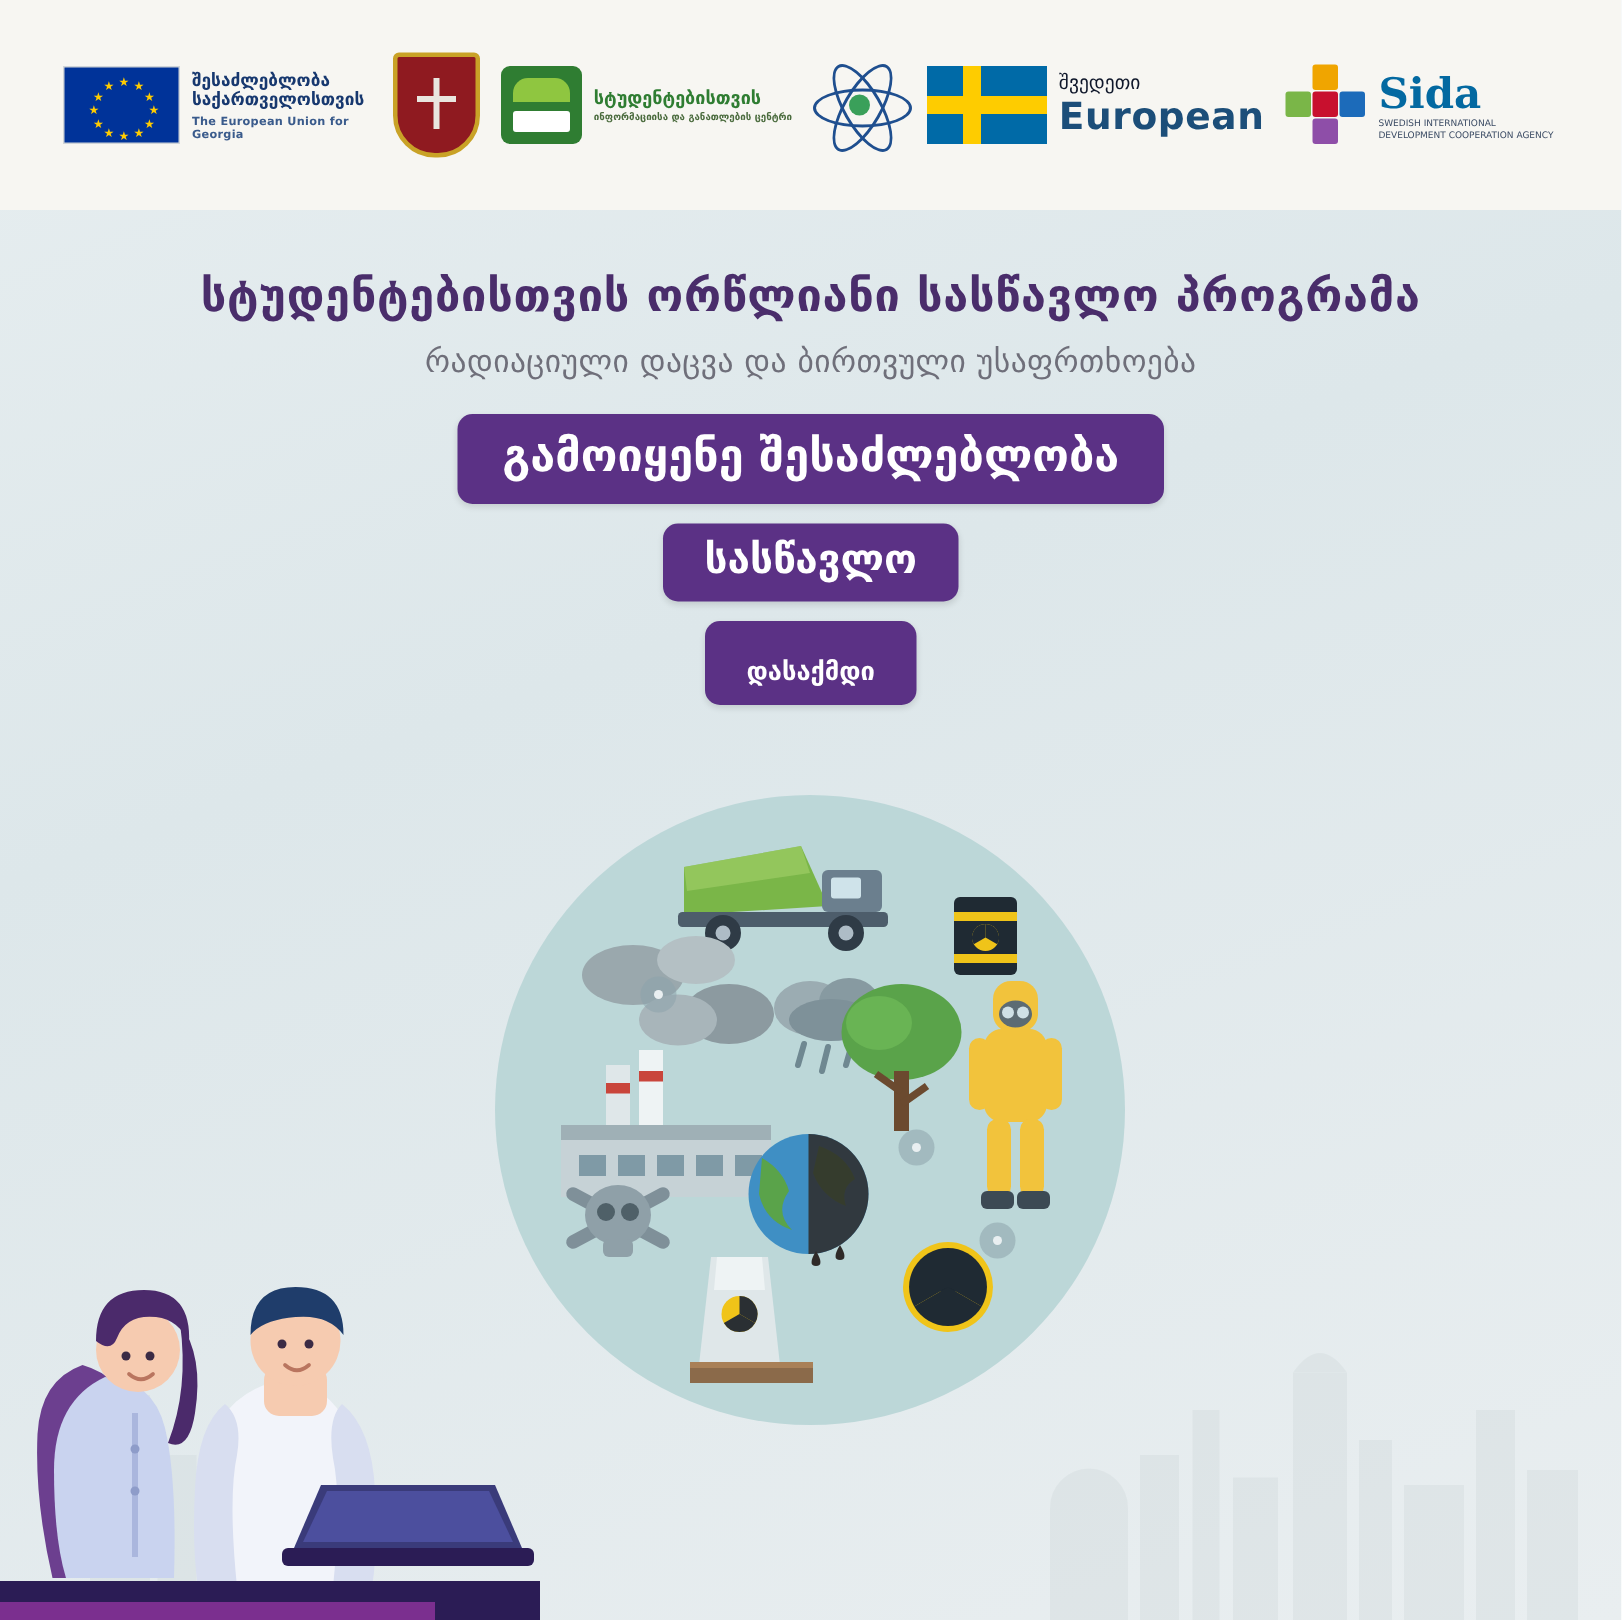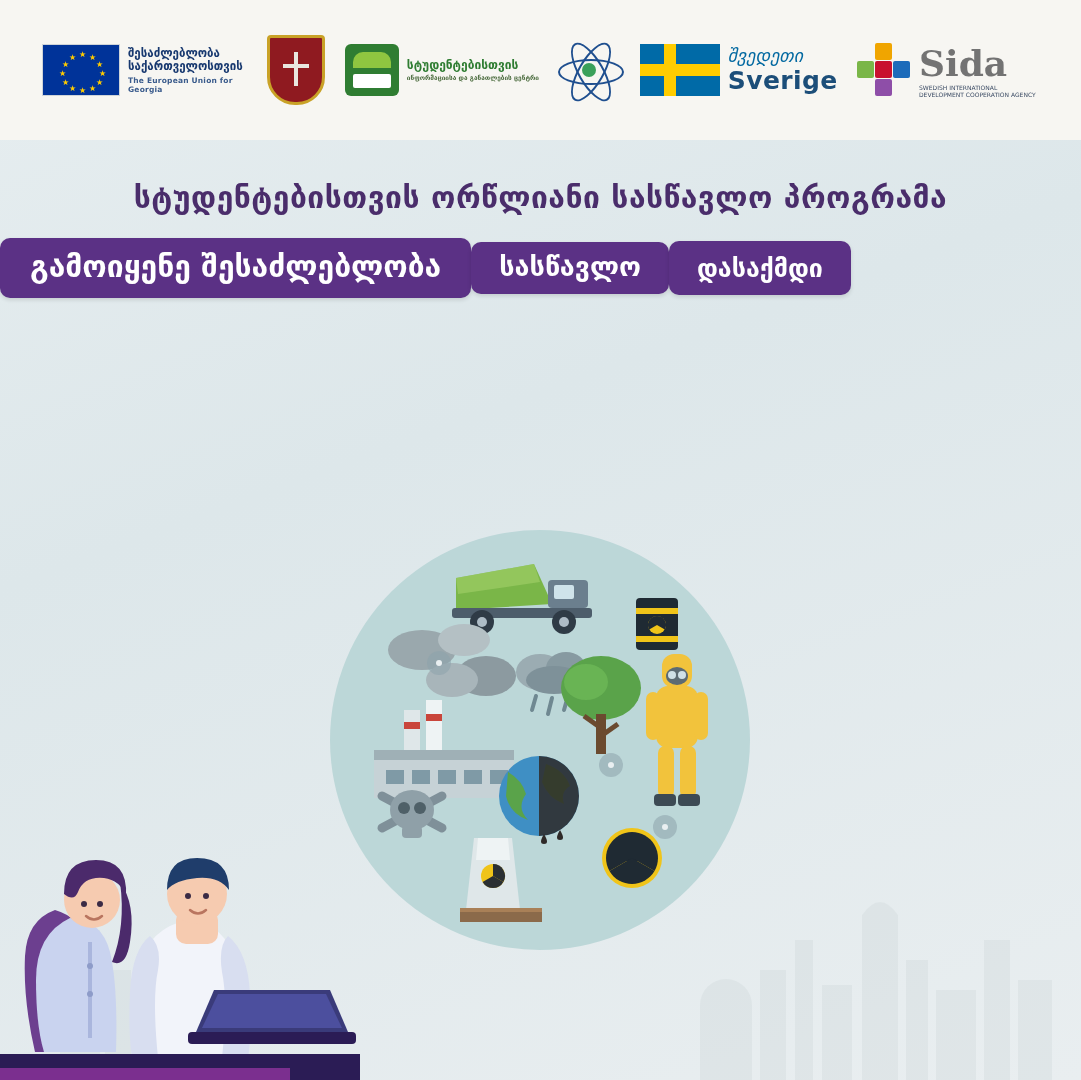--- a/index.html
+++ b/index.html
@@ -167,30 +167,30 @@
     width: 12px; height: 52px;
     background: #fecc00;
   }
   .se-flag:after {
     content: "";
     position: absolute;
     left: 0; top: 20px;
     width: 80px; height: 12px;
     background: #fecc00;
   }
-  .se-text-sm { font-size: 18px; color: #0369a1; font-style: italic; }
+  .se-text-sm { font-size: 13px; color: #0f172a; }
   .se-text-lg { font-size: 25px; color: #1c4e79; font-weight: bold; letter-spacing: .4px; }
 
   
   .sida-mark {
     width: 54px; height: 54px;
     position: relative;
   }
   .sida-sq { position: absolute; width: 17px; height: 17px; border-radius: 2px; }
-  .sida-text { font-size: 36px; color: #737373; font-weight: bold; font-family: "DejaVu Serif", "Liberation Serif", serif; }
+  .sida-text { font-size: 28px; color: #0369a1; font-weight: bold; font-family: "DejaVu Serif", "Liberation Serif", serif; }
   .sida-sub { font-size: 6px; color: #3a4a63; line-height: 7.5px; max-width: 120px; }
 
   
   .skyline {
     position: absolute;
     right: 0; bottom: 0;
     width: 1081px; height: 260px;
     opacity: .35;
   }
 
@@ -212,34 +212,35 @@
   .title-sub {
     font-size: 21px;
     color: #6f6f7a;
     margin-top: 8px;
     line-height: 30px;
     letter-spacing: .3px;
   }
   .pill-group {
     margin-top: 20px;
     display: flex;
-    flex-direction: row;
+    flex-direction: column;
     align-items: center;
+    gap: 13px;
   }
   .pill {
     background: #5b3185;
     color: #ffffff;
     border-radius: 10px;
     font-weight: bold;
     box-shadow: 0 2px 4px rgba(0,0,0,.12);
     display: inline-block;
   }
   .pill-1 { font-size: 30px; padding: 11px 30px 14px; }
   .pill-2 { font-size: 27px; padding: 9px 28px 12px; }
-  .pill-3 { font-size: 25px; padding: 13px 28px 12px; }
+  .pill-3 { font-size: 17px; padding: 24px 28px 12px; }
 
   
   .circle-scene {
     position: absolute;
     left: 330px; top: 530px;
     width: 420px; height: 420px;
     border-radius: 50%;
     background: #bcd7d8;
     z-index: 2;
   }
@@ -333,21 +334,21 @@
         <div class="ring r2"></div>
         <div class="ring r3"></div>
         <div class="core"></div>
       </div>
     </div>
 
     <div class="logo">
       <div class="se-flag"></div>
       <div>
         <div class="se-text-sm">შვედეთი</div>
-        <div class="se-text-lg">Sverige</div>
+        <div class="se-text-lg">European</div>
       </div>
     </div>
 
     <div class="logo">
       <div class="sida-mark">
         <div class="sida-sq" style="left:18px;top:0;background:#f0a500;"></div>
         <div class="sida-sq" style="left:0;top:18px;background:#7ab648;"></div>
         <div class="sida-sq" style="left:18px;top:18px;background:#c8102e;"></div>
         <div class="sida-sq" style="left:36px;top:18px;background:#1c6bba;"></div>
         <div class="sida-sq" style="left:18px;top:36px;background:#8e4ea8;"></div>
@@ -355,20 +356,21 @@
       <div>
         <div class="sida-text">Sida</div>
         <div class="sida-sub">SWEDISH INTERNATIONAL DEVELOPMENT COOPERATION AGENCY</div>
       </div>
     </div>
 
   </div>
 
   <div class="headline">
     <div class="title-main">სტუდენტებისთვის ორწლიანი სასწავლო პროგრამა</div>
+    <div class="title-sub">რადიაციული დაცვა და ბირთვული უსაფრთხოება</div>
     <div class="pill-group">
       <div class="pill pill-1">გამოიყენე შესაძლებლობა</div>
       <div class="pill pill-2">სასწავლო</div>
       <div class="pill pill-3">დასაქმდი</div>
     </div>
   </div>
 
   <div class="circle-scene">
 
     <svg class="scene-item" style="left:118px;top:28px;" width="155" height="80" viewBox="0 0 155 80">

